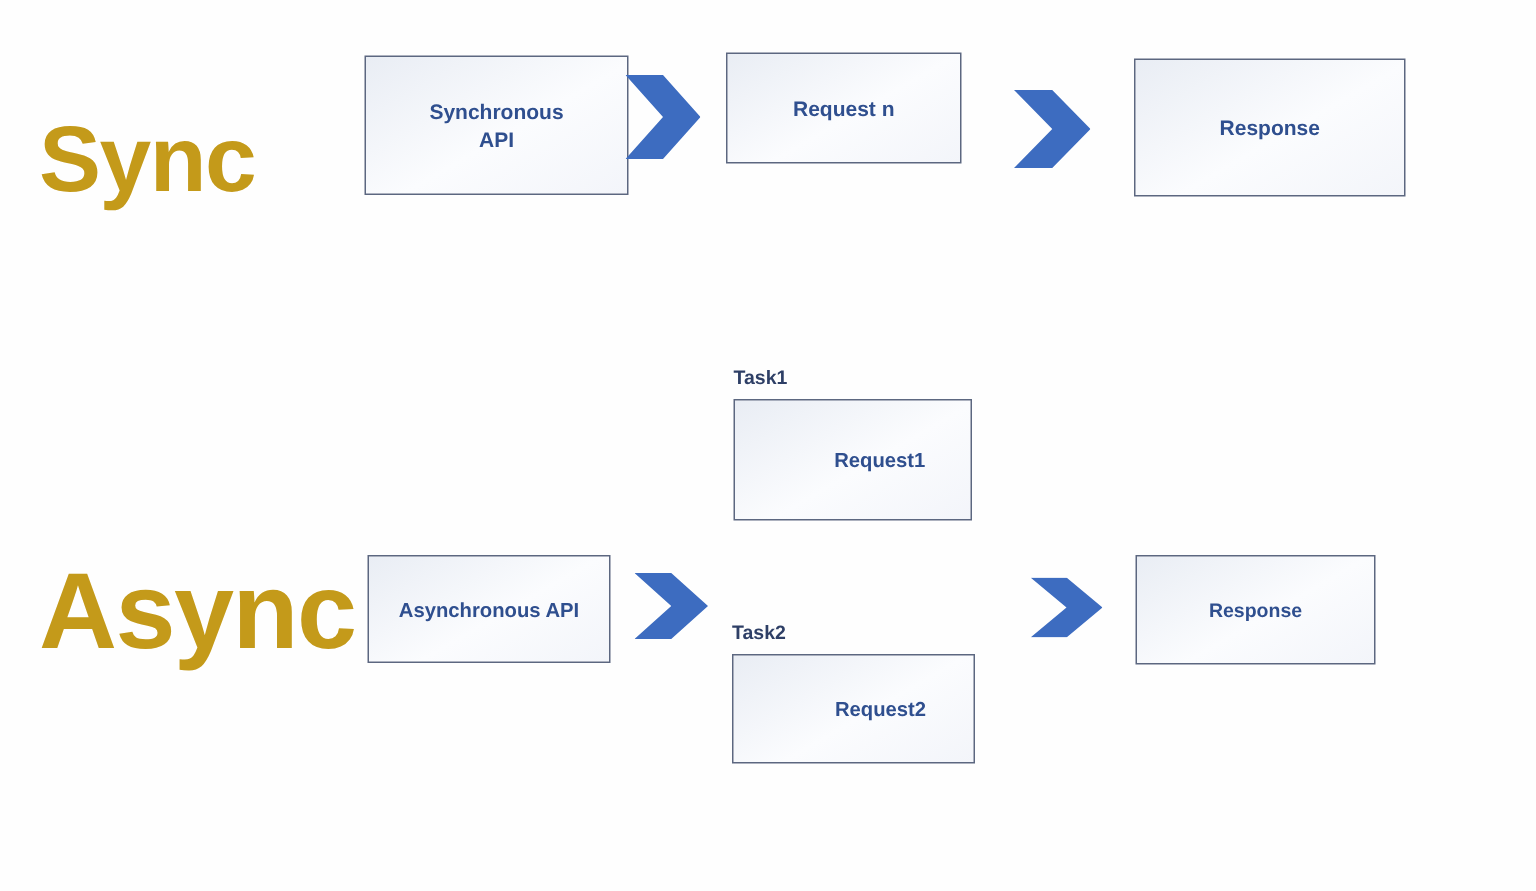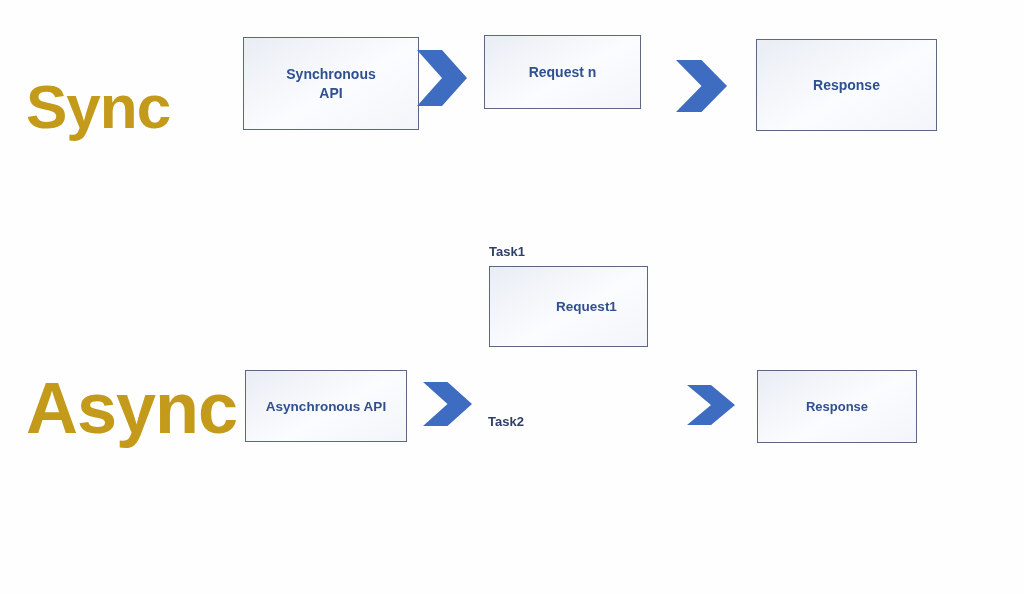--- a/index.html
+++ b/index.html
@@ -112,20 +112,23 @@
 
   <div class="task-group t1">
     <div class="task-title">Task1</div>
     <div class="task-box">
       <span class="lbl">Request1</span>
     </div>
   </div>
 
   <div class="task-group t2">
     <div class="task-title">Task2</div>
+    <div class="task-box">
+      <span class="lbl">Request2</span>
+    </div>
   </div>
 
 
   <div class="chevron a4"></div>
 
   <div class="node async-response">
     <span class="lbl">Response</span>
   </div>
 
 </div>

